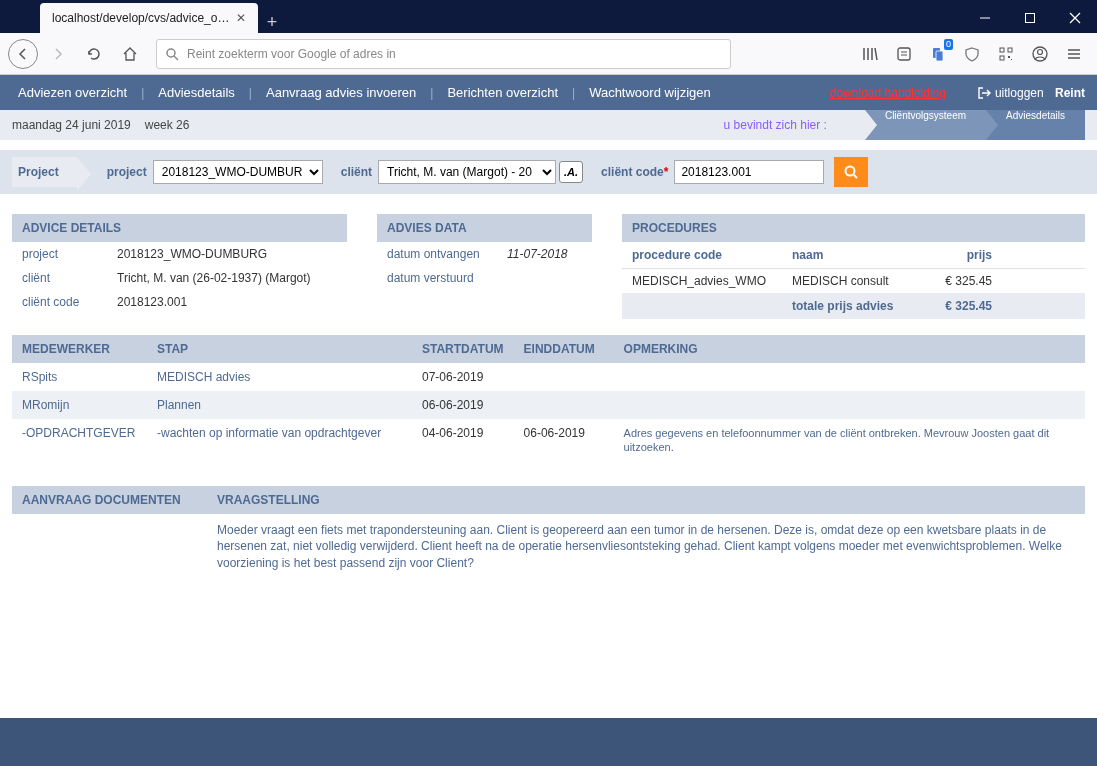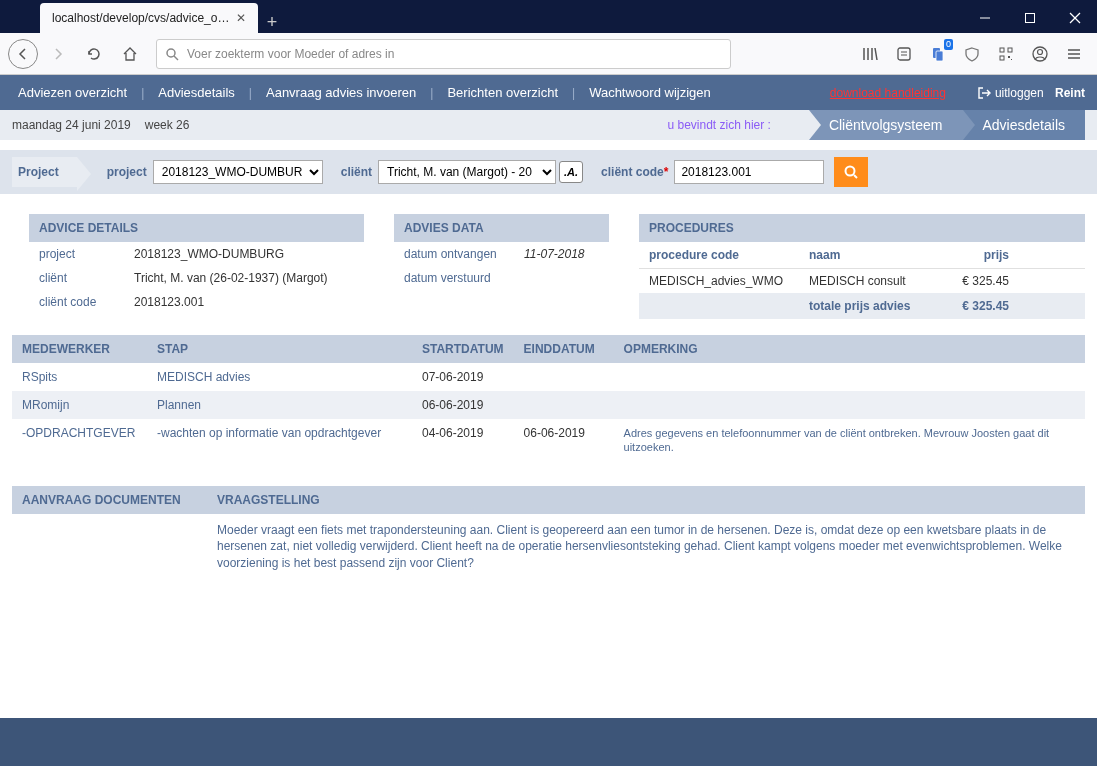--- a/index.html
+++ b/index.html
@@ -30,41 +30,41 @@
 .app-nav .sep { color: #9db0cc; padding: 0 8px; }
 .app-nav .dl { margin-left: auto; color: #ff3333; text-decoration: underline; font-size: 12px; }
 .app-nav .logout { margin-left: 25px; font-size: 12px; display: flex; align-items: center; gap: 4px; }
 .app-nav .logout b { font-weight: bold; }
 
 
 .sub-header { background: #e8ecf2; height: 30px; display: flex; align-items: center; padding: 0 12px; font-size: 12px; color: #444; }
 .sub-header .week { margin-left: 14px; }
 .bc-wrap { margin-left: auto; display: flex; align-items: center; height: 100%; }
 .bc-label { color: #8b5cf6; margin-right: 20px; }
-.bc { background: #7d95b8; color: #fff; padding: 0 20px; height: 100%; display: flex; align-items: center; position: relative; font-size: 14px; }
+.bc { background: #7d95b8; color: #fff; padding: 0 20px; height: 100%; display: flex; align-items: flex-start; position: relative; font-size: 10px; }
 .bc::after { content: ""; position: absolute; right: -12px; top: 0; border-top: 15px solid transparent; border-bottom: 15px solid transparent; border-left: 12px solid #7d95b8; z-index: 1; }
 .bc.gap { background: #e8ecf2; width: 18px; padding:0; }
 .bc.gap::after { border-left-color: #e8ecf2; }
 .bc.active { background: #6682aa; }
 .bc.active::after { border-left-color: #6682aa; }
 .bc.last::after { display:none; }
 
 
 .project-bar { background: #dde3ec; height: 44px; display: flex; align-items: center; padding: 0 12px; margin-top: 10px; }
 .pb-seg1 { background: #e8ecf2; padding: 8px 18px 8px 6px; font-weight: bold; color: #4f6a92; position: relative; margin-right: 20px; }
 .pb-seg1::after { content: ""; position: absolute; right: -14px; top: 0; border-top: 17px solid transparent; border-bottom: 17px solid transparent; border-left: 14px solid #e8ecf2; }
 .pb-label { color: #4f6a92; font-weight: bold; margin: 0 6px 0 10px; }
 .pb-select { height: 24px; border: 1px solid #aaa; background: #fff; font-size: 12px; padding: 0 4px; }
 .pb-input { height: 24px; border: 1px solid #aaa; background: #fff; padding: 0 6px; font-size: 12px; }
 .pb-anon { border: 1px solid #888; border-radius: 3px; width: 24px; height: 22px; display:flex; align-items:center; justify-content:center; font-weight:bold; font-style:italic; background:#fff; font-size: 11px; margin-left: 3px; }
 .pb-req { color: #d00; }
 .pb-search { background: #ff8c1a; border: none; width: 34px; height: 30px; display:flex; align-items:center; justify-content:center; margin-left: 10px; }
 
 
-.panels { display: flex; gap: 30px; padding: 20px 12px 6px 29px; align-items: flex-start; }
+.panels { display: flex; gap: 30px; padding: 20px 12px 6px 12px; align-items: flex-start; }
 .panel-hdr { background: #c7d1e0; color: #4f6a92; font-weight: bold; padding: 7px 10px; font-size: 12px; }
 .panel { font-size: 12px; }
 .kv { display: flex; padding: 5px 10px; }
 .kv .k { width: 95px; color: #4f6a92; }
 .kv .v { color: #333; }
 .p1 { width: 335px; }
 .p2 { width: 215px; }
 .p3 { flex: 1; }
 .kv2 { display:flex; padding: 5px 10px; }
 .kv2 .k { width: 120px; color: #4f6a92; }
@@ -153,21 +153,21 @@
         <path d="M2 8 L8 2 L14 8 M4 7 V14 H12 V7" fill="none" stroke="#555" stroke-width="1.3"></path>
       </svg>
     </div>
   <div class="search-box">
     <span class="mag">
         <svg width="14" height="14">
           <circle cx="6" cy="6" r="4" fill="none" stroke="#888" stroke-width="1.5"></circle>
           <line x1="9" y1="9" x2="13" y2="13" stroke="#888" stroke-width="1.5"></line>
         </svg>
       </span>
-    <span>Voer zoekterm voor Moeder of adres in</span>
+    <span>Reint zoekterm voor Google of adres in</span>
   </div>
   <div class="addr-spacer"></div>
   <div class="addr-icon">
       <svg width="18" height="18">
         <path d="M3 3v12 M7 3v12 M11 3v12 M14 3 l2 12" stroke="#555" stroke-width="1.5" fill="none"></path>
       </svg>
     </div>
   <div class="addr-icon">
       <svg width="16" height="16">
         <rect x="2" y="2" width="12" height="12" rx="2" fill="none" stroke="#555" stroke-width="1.3"></rect>

